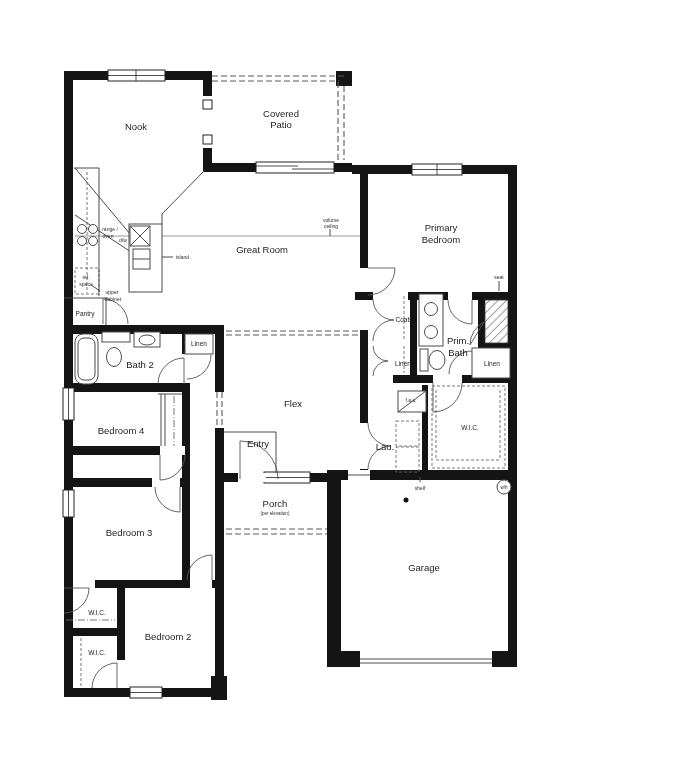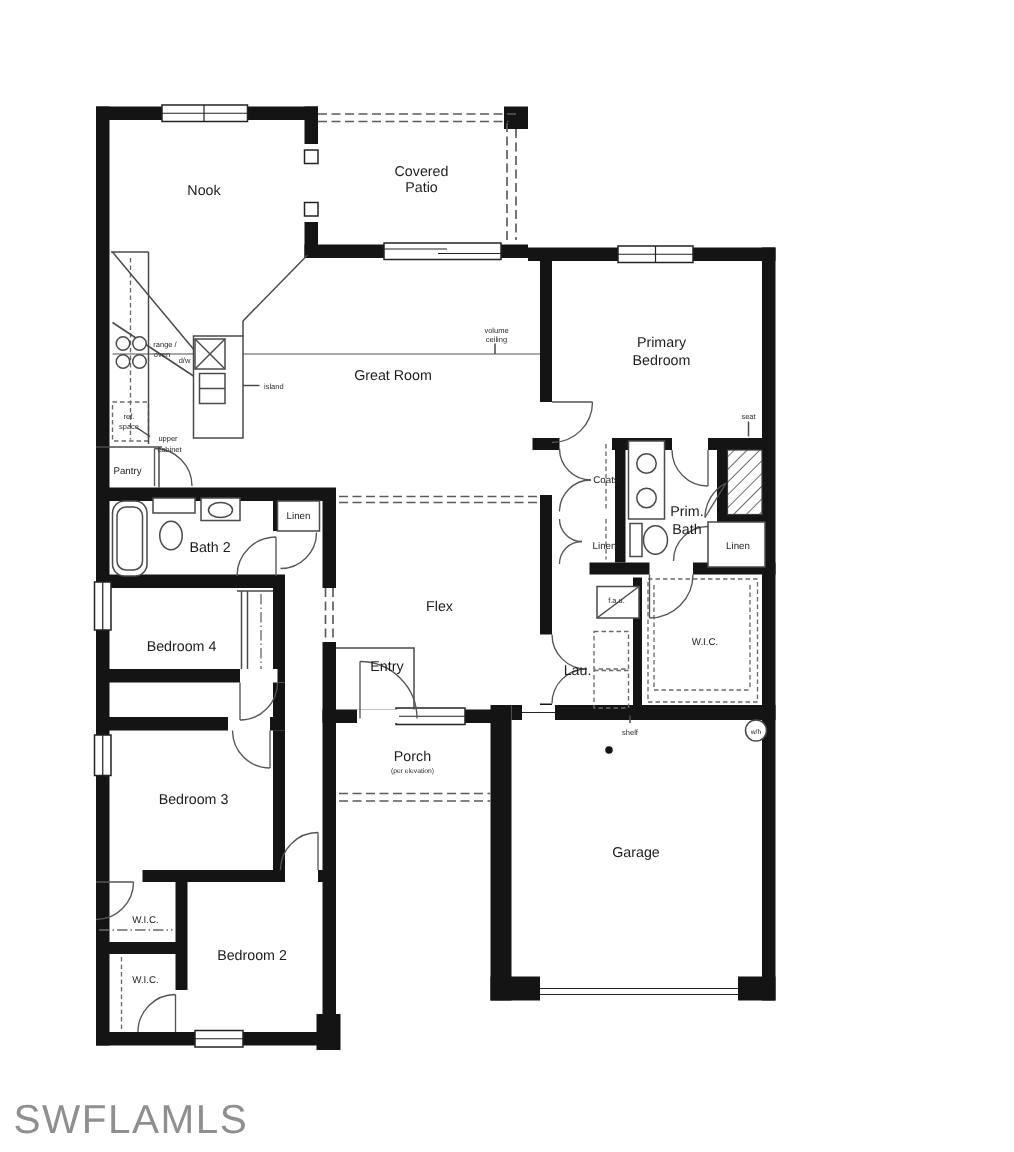--- a/index.html
+++ b/index.html
@@ -306,14 +306,13 @@
     <text class="small-label" x="113" y="301">cabinet</text>
     <text class="small-label" x="331" y="222">volume</text>
     <text class="small-label" x="331" y="228">ceiling</text>
     <text class="small-label" x="499" y="279">seat</text>
     <text class="small-label" x="411" y="402">f.a.u.</text>
     <text class="small-label" x="420" y="490">shelf</text>
     <text class="tiny-label" x="504" y="489">w/h</text>
   </g>
 </svg>
 
-<div id="watermark" style="color: rgb(143, 143, 143);">SWFLAMLS</div>
 </div>
 
 </body></html>

